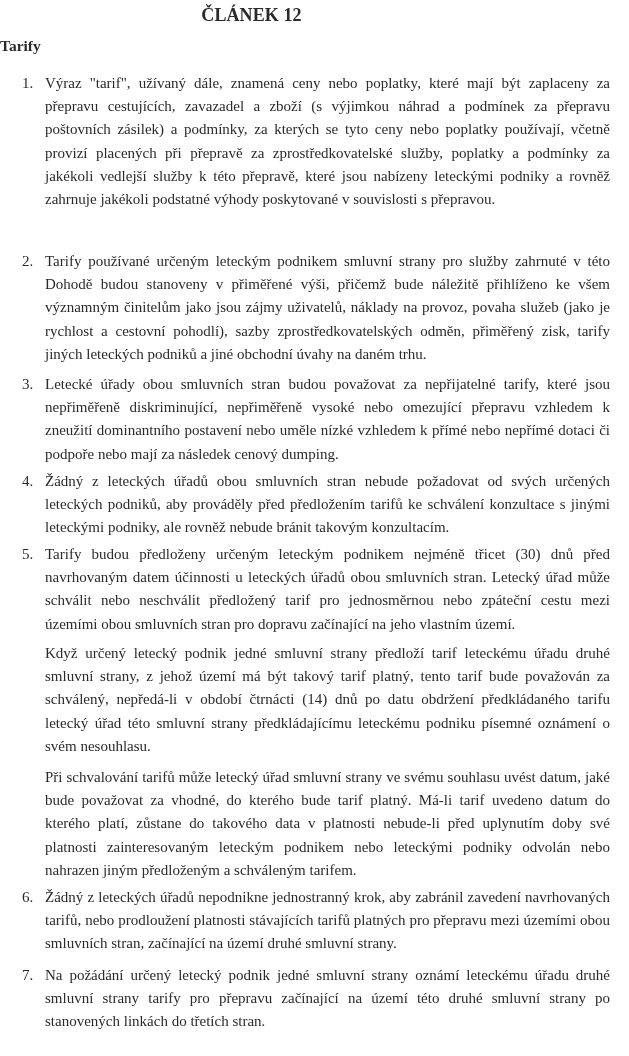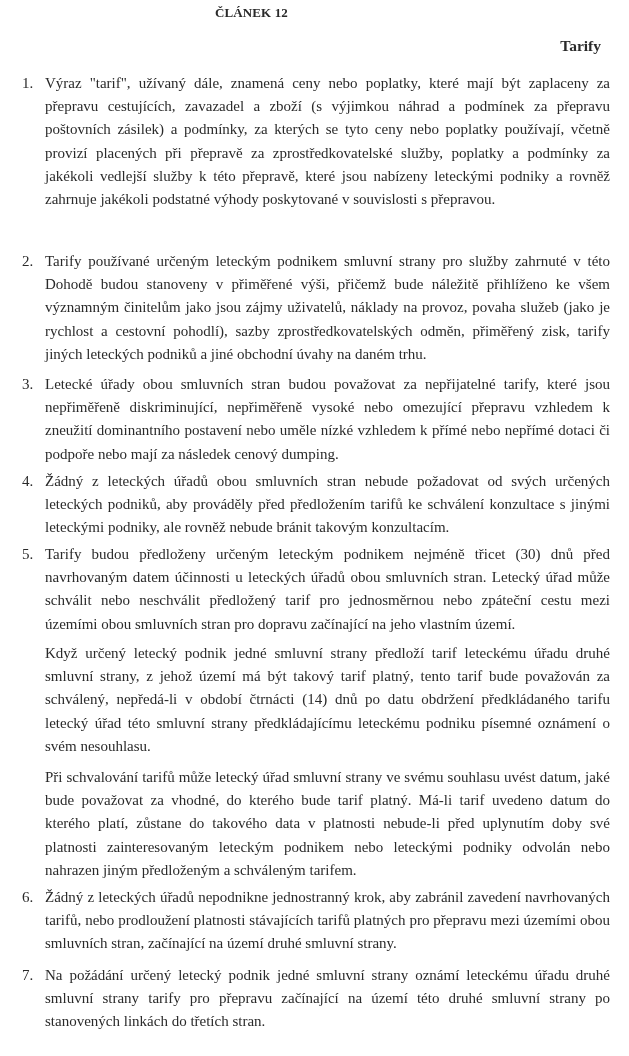--- a/index.html
+++ b/index.html
@@ -22,29 +22,29 @@
       width: 629px;
       height: 1056px;
     }
     .article-heading {
       position: absolute;
       top: 5px;
       left: 0;
       width: 503px;
       text-align: center;
       font-weight: bold;
-      font-size: 13px;
+      font-size: 18px;
       letter-spacing: 0.1px;
     }
     .article-subheading {
       position: absolute;
       top: 37px;
       left: 0;
       width: 601px;
-      text-align: right;
+      text-align: left;
       font-weight: bold;
       font-size: 15.5px;
     }
     .clause {
       position: absolute;
       left: 0;
       width: 629px;
       font-size: 15px;
       line-height: 23.2px;
     }

